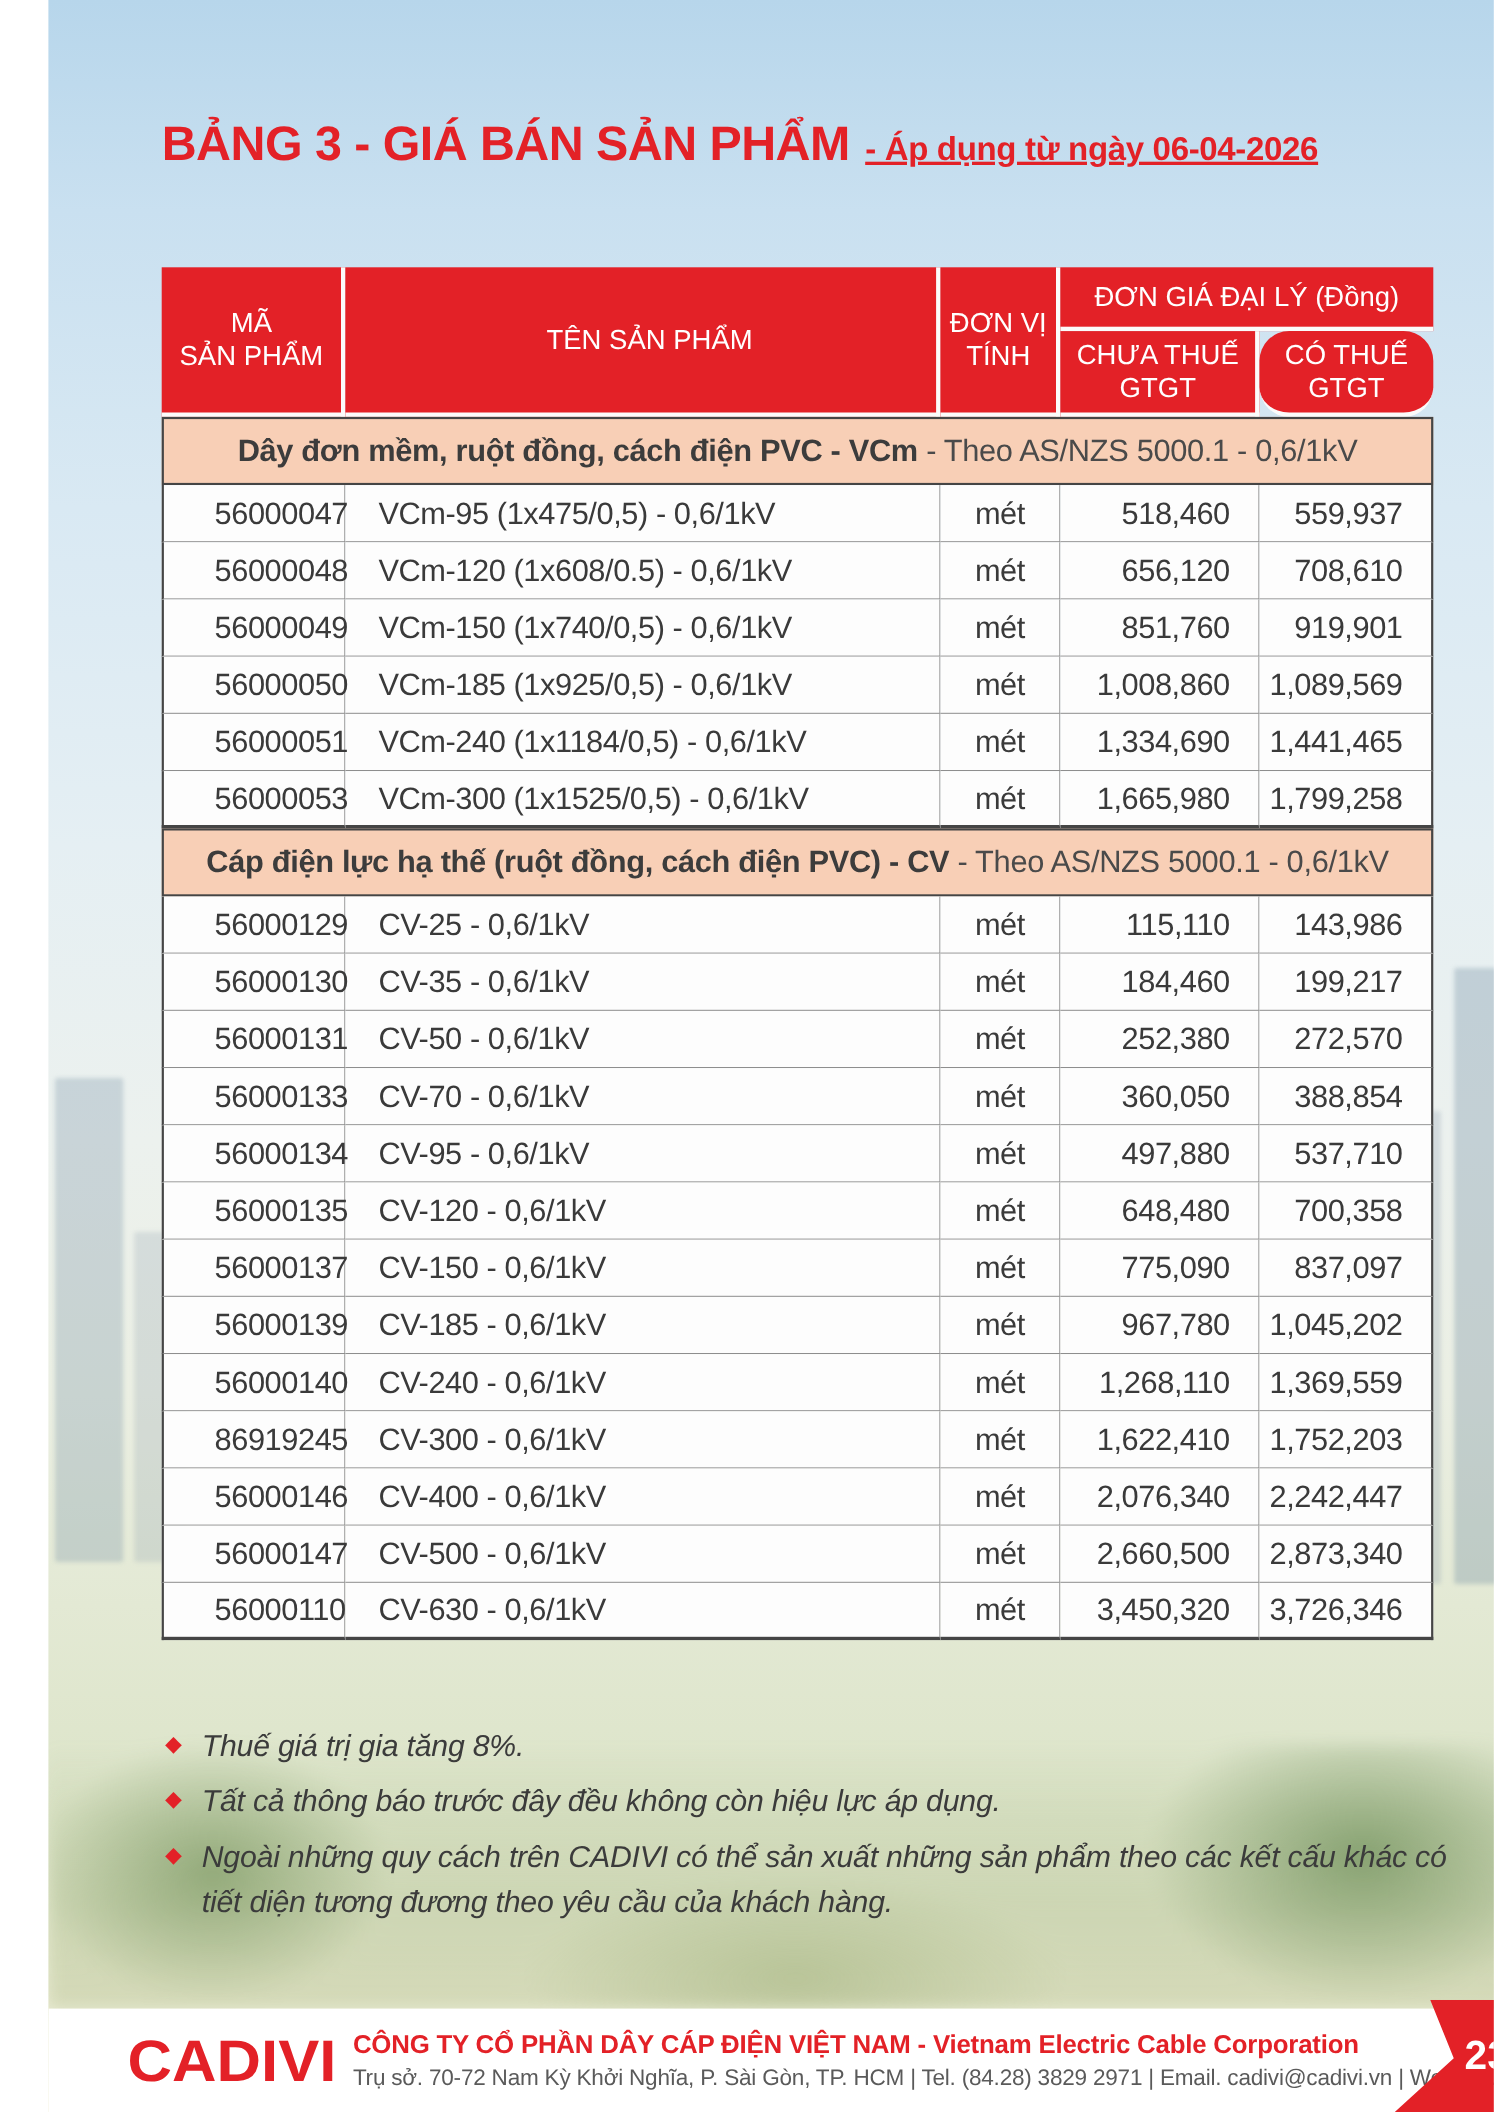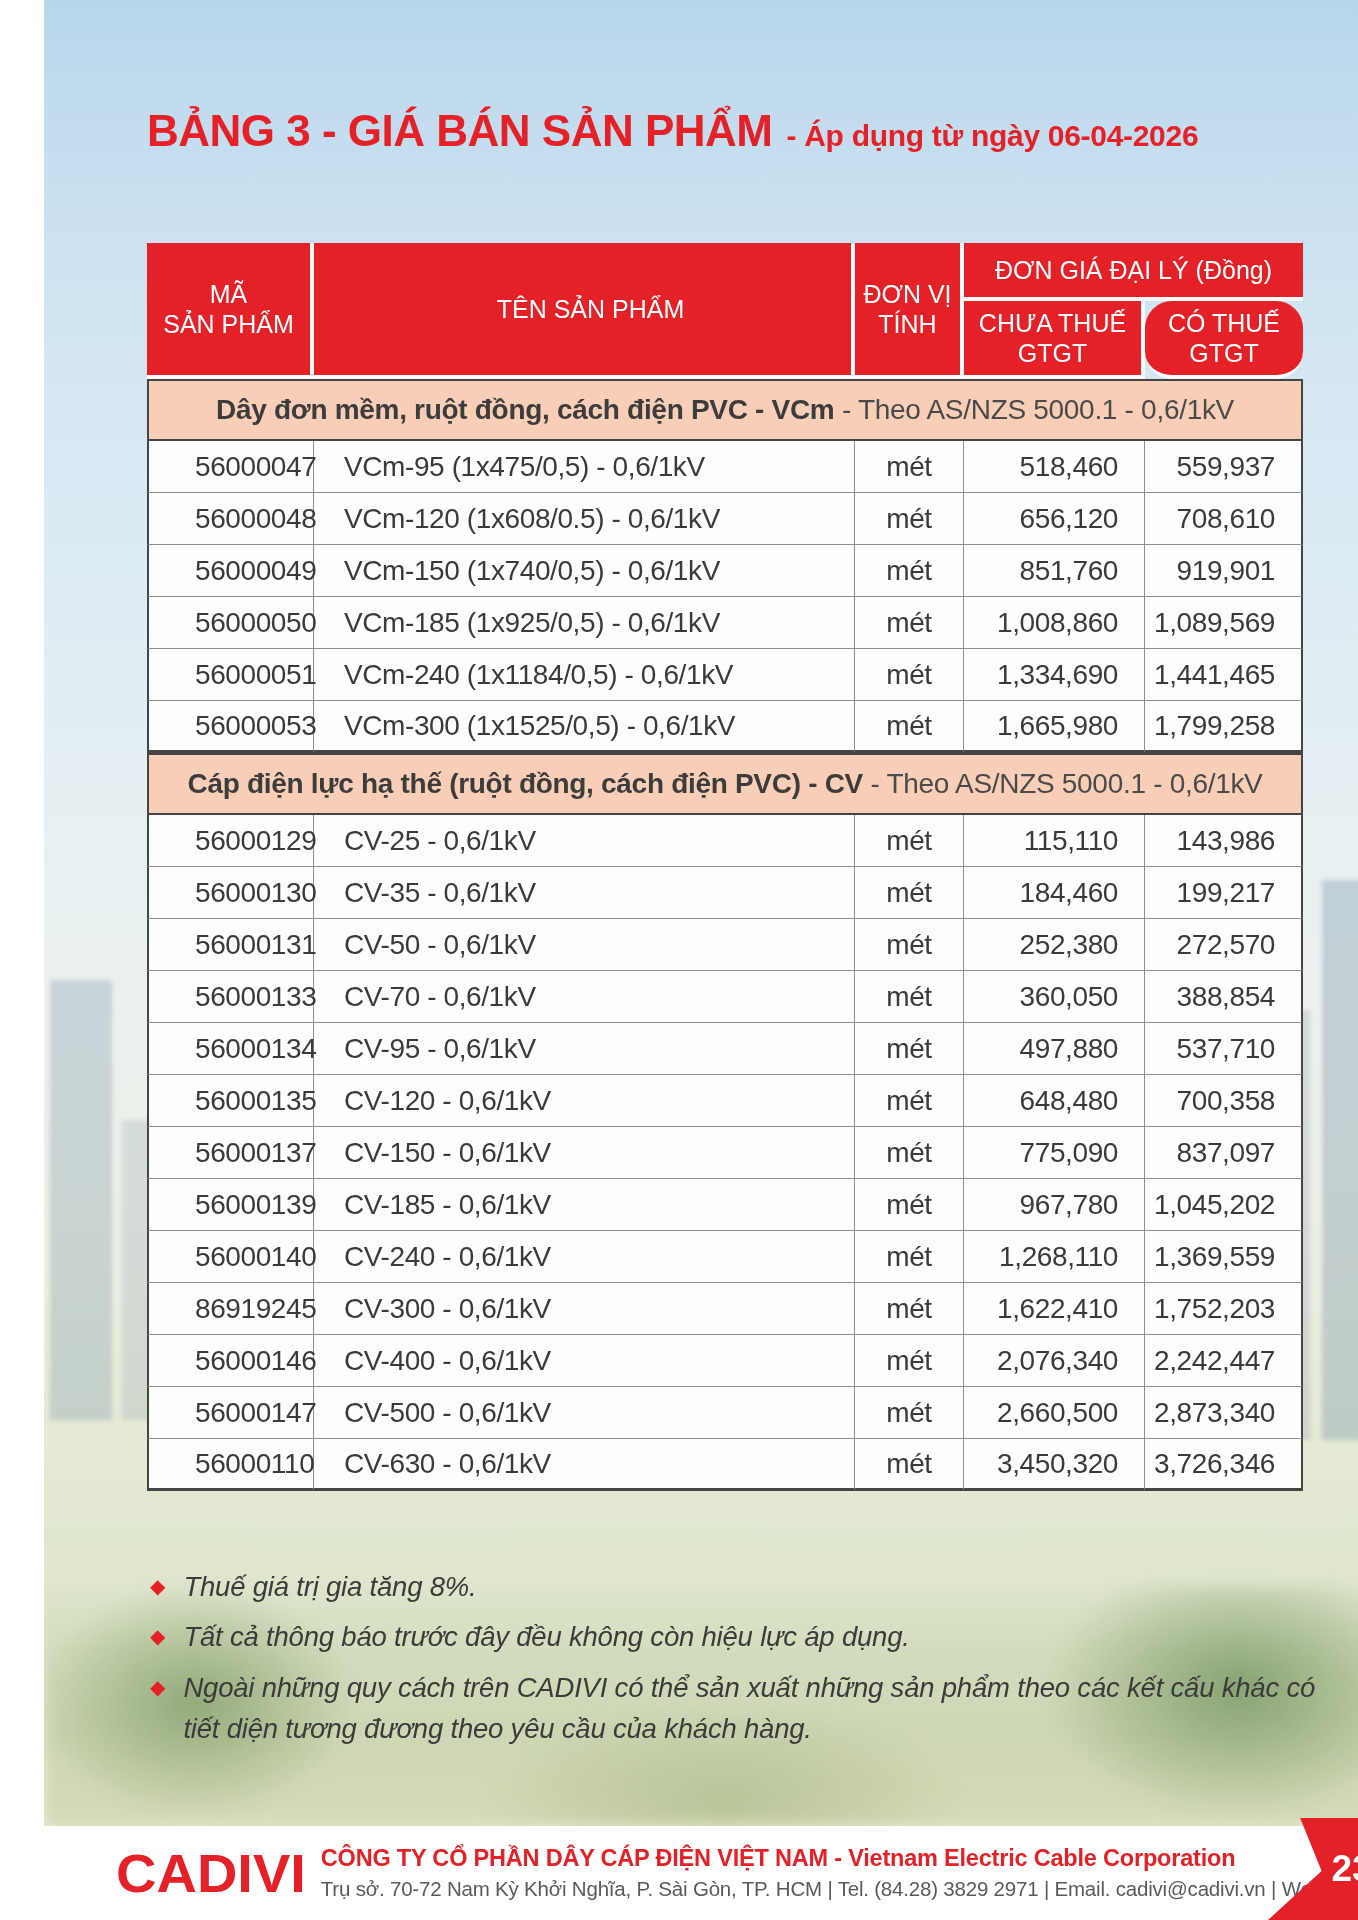--- a/index.html
+++ b/index.html
@@ -98,21 +98,21 @@
 
   <div class="tower" style="left:6px;top:980px;width:62px;height:440px;background:rgba(120,145,165,.30);"></div>
   <div class="tower" style="left:78px;top:1120px;width:48px;height:300px;background:rgba(130,150,170,.22);"></div>
   <div class="tower" style="right:8px;top:880px;width:72px;height:560px;background:rgba(118,143,163,.34);"></div>
   <div class="tower" style="right:92px;top:1010px;width:55px;height:430px;background:rgba(135,155,175,.26);"></div>
   <div class="tower" style="right:158px;top:1150px;width:40px;height:290px;background:rgba(140,160,178,.20);"></div>
   <div class="bg-park"></div>
 
   <div class="title-row">
     <span class="title-main" style="color:#e32127;">BẢNG 3 - GIÁ BÁN SẢN PHẨM</span>
-    <span class="title-suffix" style="color:#e32127;">- Áp dụng từ ngày 06-04-2026</span>
+    <span class="title-suffix" style="color:#e32127;text-decoration:underline;">- Áp dụng từ ngày 06-04-2026</span>
   </div>
 
   <table class="price">
     <colgroup>
       <col style="width:167px">
         <col style="width:541px">
         <col style="width:109px">
         <col style="width:181px">
         <col style="width:158px">
     </colgroup>

